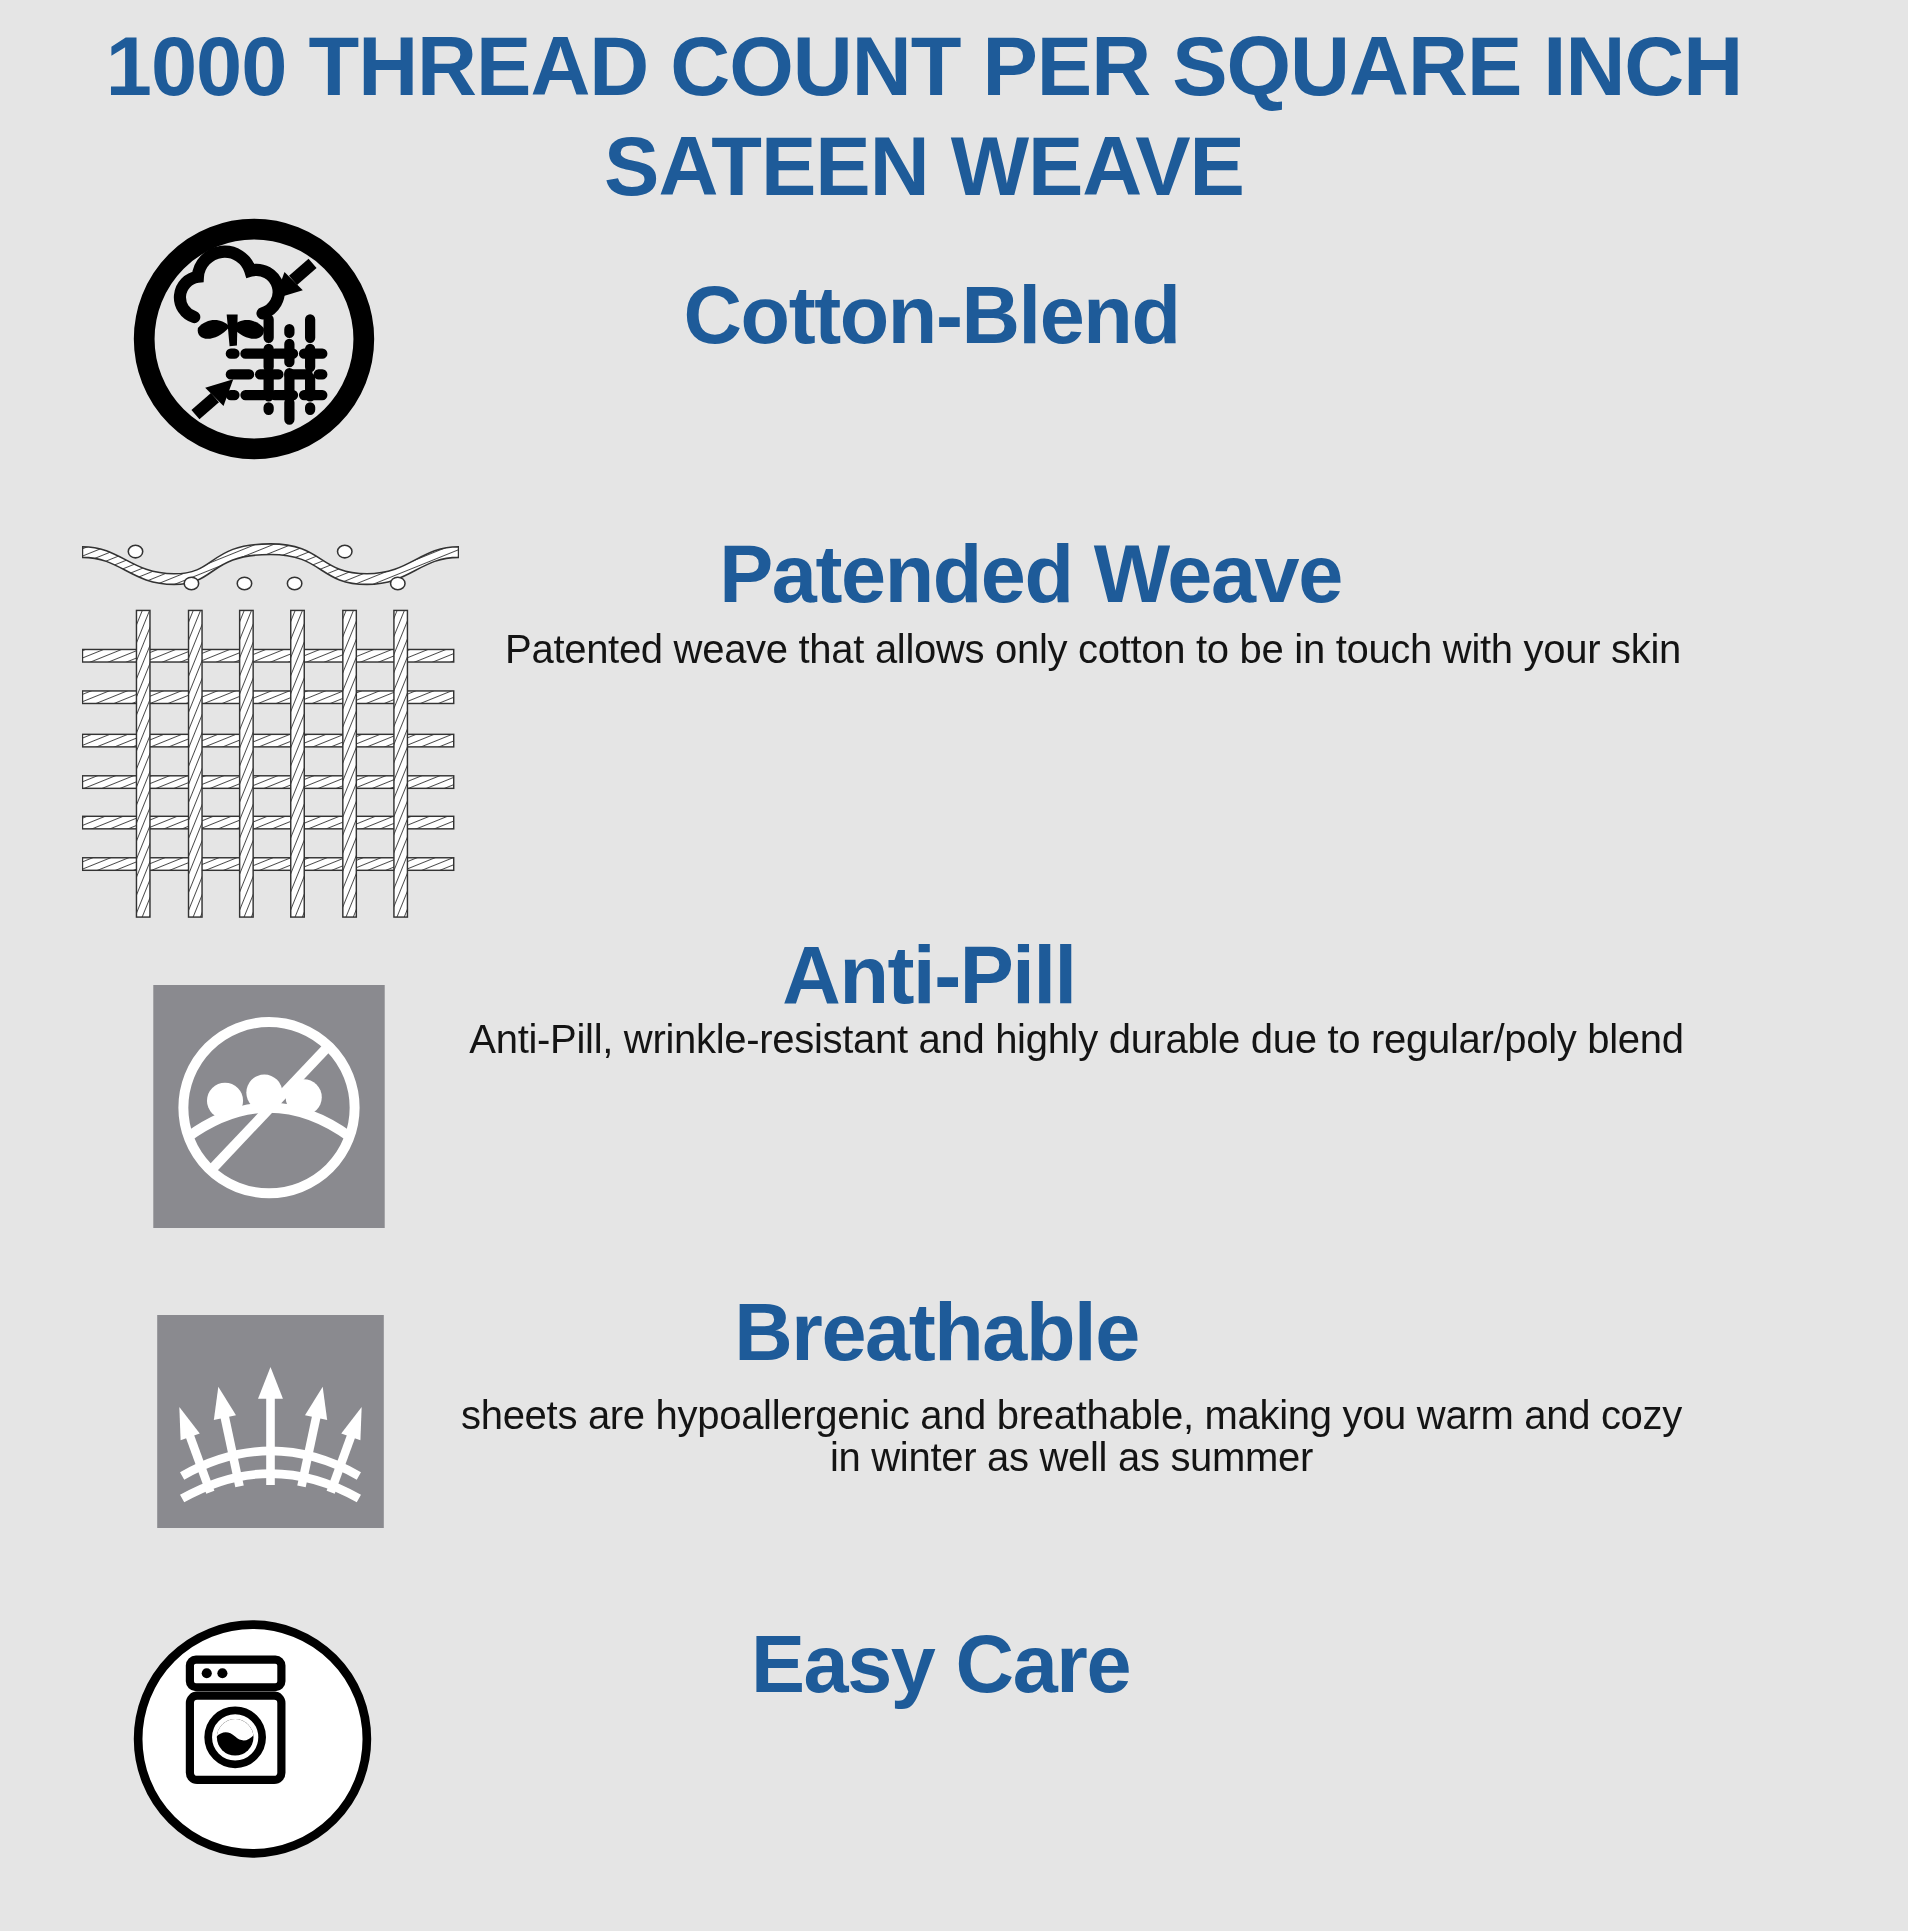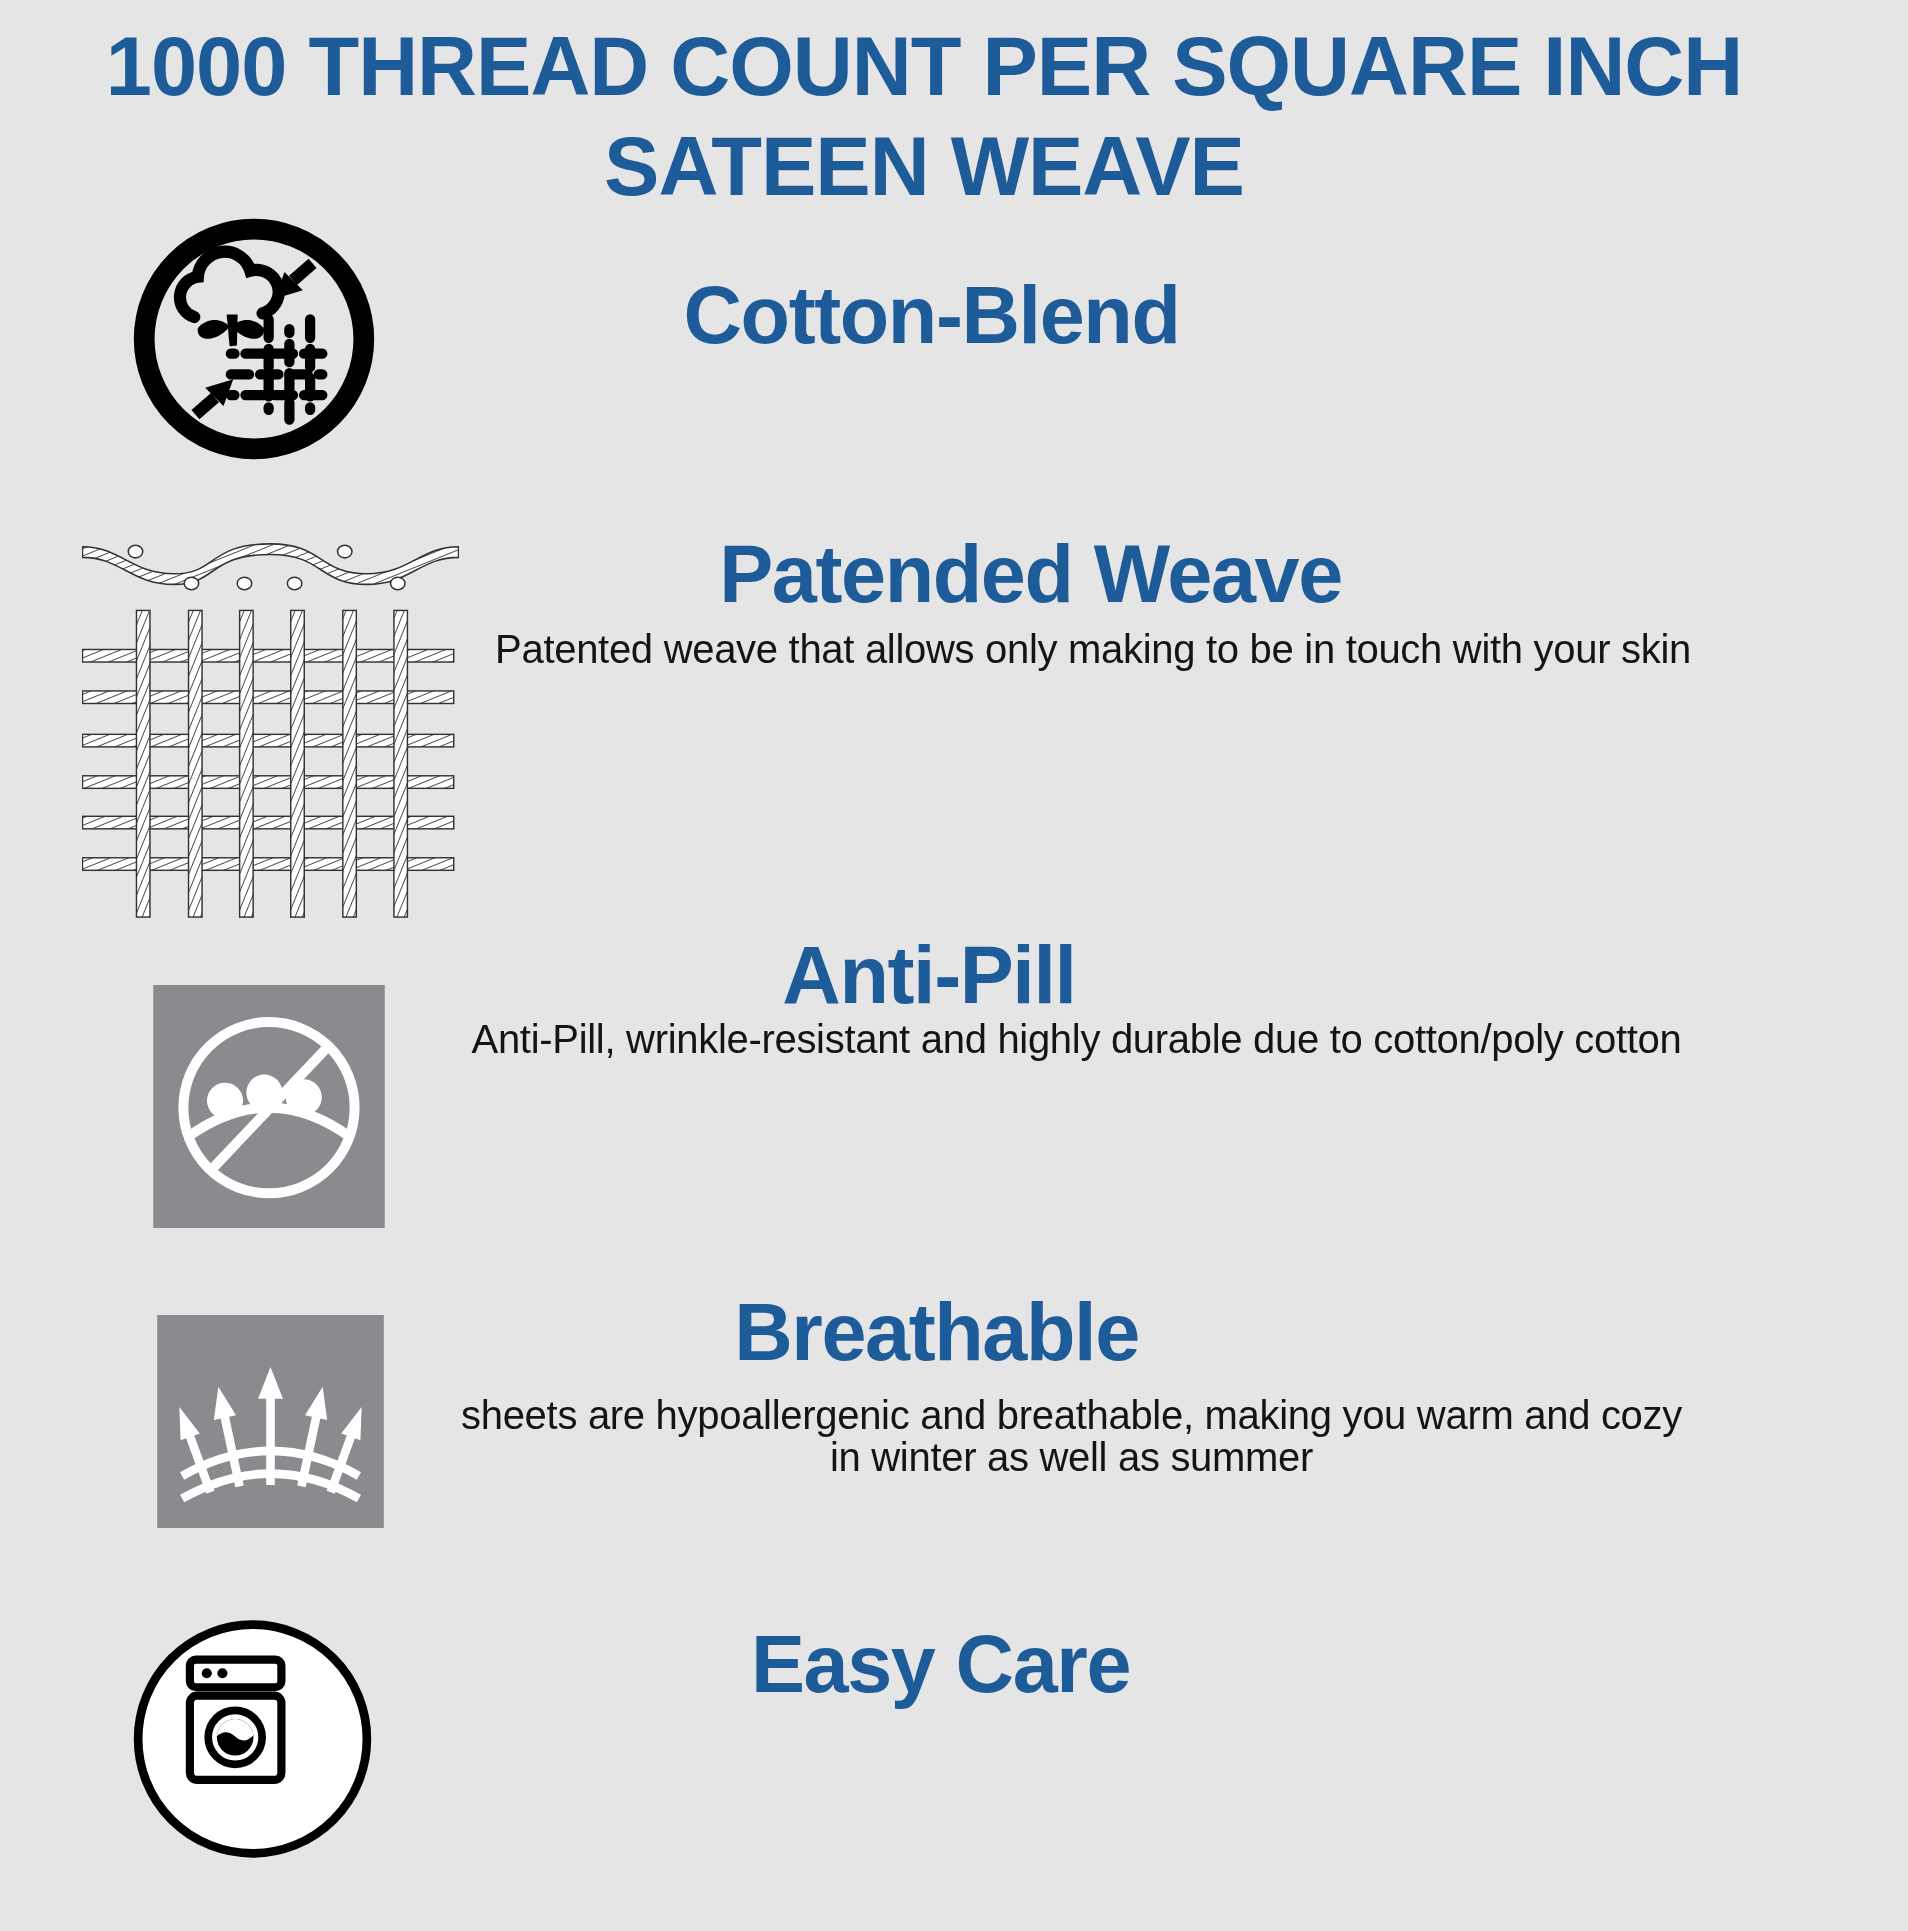--- a/index.html
+++ b/index.html
@@ -84,35 +84,35 @@
         <rect x="56" y="72" width="14" height="318"></rect>
         <rect x="110" y="72" width="14" height="318"></rect>
         <rect x="163" y="72" width="14" height="318"></rect>
         <rect x="216" y="72" width="14" height="318"></rect>
         <rect x="270" y="72" width="14" height="318"></rect>
         <rect x="323" y="72" width="14" height="318"></rect>
       </g>
     </svg>
   </div>
   <div class="abs heading" style="left:154px;top:534px;width:1753px;">Patended Weave</div>
-  <div class="abs desc" style="left:280px;top:628px;width:1626px;">Patented weave that allows only making to be in touch with your skin</div>
+  <div class="abs desc" style="left:280px;top:628px;width:1626px;">Patented weave that allows only cotton to be in touch with your skin</div>
 
   <div class="abs" style="left:153px;top:985px;width:232px;height:243px;">
     <svg width="232" height="243" viewBox="0 0 100 105">
       <rect width="100" height="105" fill="#8a8a8f"></rect>
       <circle cx="50" cy="53" r="37" stroke="#fff" stroke-width="4.3" fill="none"></circle>
       <path d="M14.5 66 Q50 40 85.5 66" stroke="#fff" stroke-width="4.3" fill="none"></path>
       <circle cx="31" cy="50" r="7.8" fill="#fff"></circle>
       <circle cx="48" cy="46.5" r="7.8" fill="#fff"></circle>
       <circle cx="65" cy="48.5" r="7.8" fill="#fff"></circle>
       <line x1="24" y1="81" x2="77" y2="25" stroke="#fff" stroke-width="4.3"></line>
     </svg>
   </div>
   <div class="abs heading" style="left:0;top:935px;width:1858px;">Anti-Pill</div>
-  <div class="abs desc" style="left:251px;top:1018px;width:1651px;">Anti-Pill, wrinkle-resistant and highly durable due to cotton/poly cotton</div>
+  <div class="abs desc" style="left:251px;top:1018px;width:1651px;">Anti-Pill, wrinkle-resistant and highly durable due to regular/poly blend</div>
 
   <div class="abs" style="left:157px;top:1315px;width:227px;height:213px;">
     <svg width="227" height="213" viewBox="0 0 100 94">
       <rect width="100" height="94" fill="#8a8a8f"></rect>
       <g stroke="#fff" stroke-width="3.8" fill="#fff">
         <line x1="50" y1="75" x2="50" y2="36"></line>
         <polygon points="50,23 44.5,37 55.5,37" stroke="none"></polygon>
         <g transform="rotate(-12 33 60)">
           <line x1="33" y1="76" x2="33" y2="44"></line>
           <polygon points="33,31 28,45 38,45" stroke="none"></polygon>

